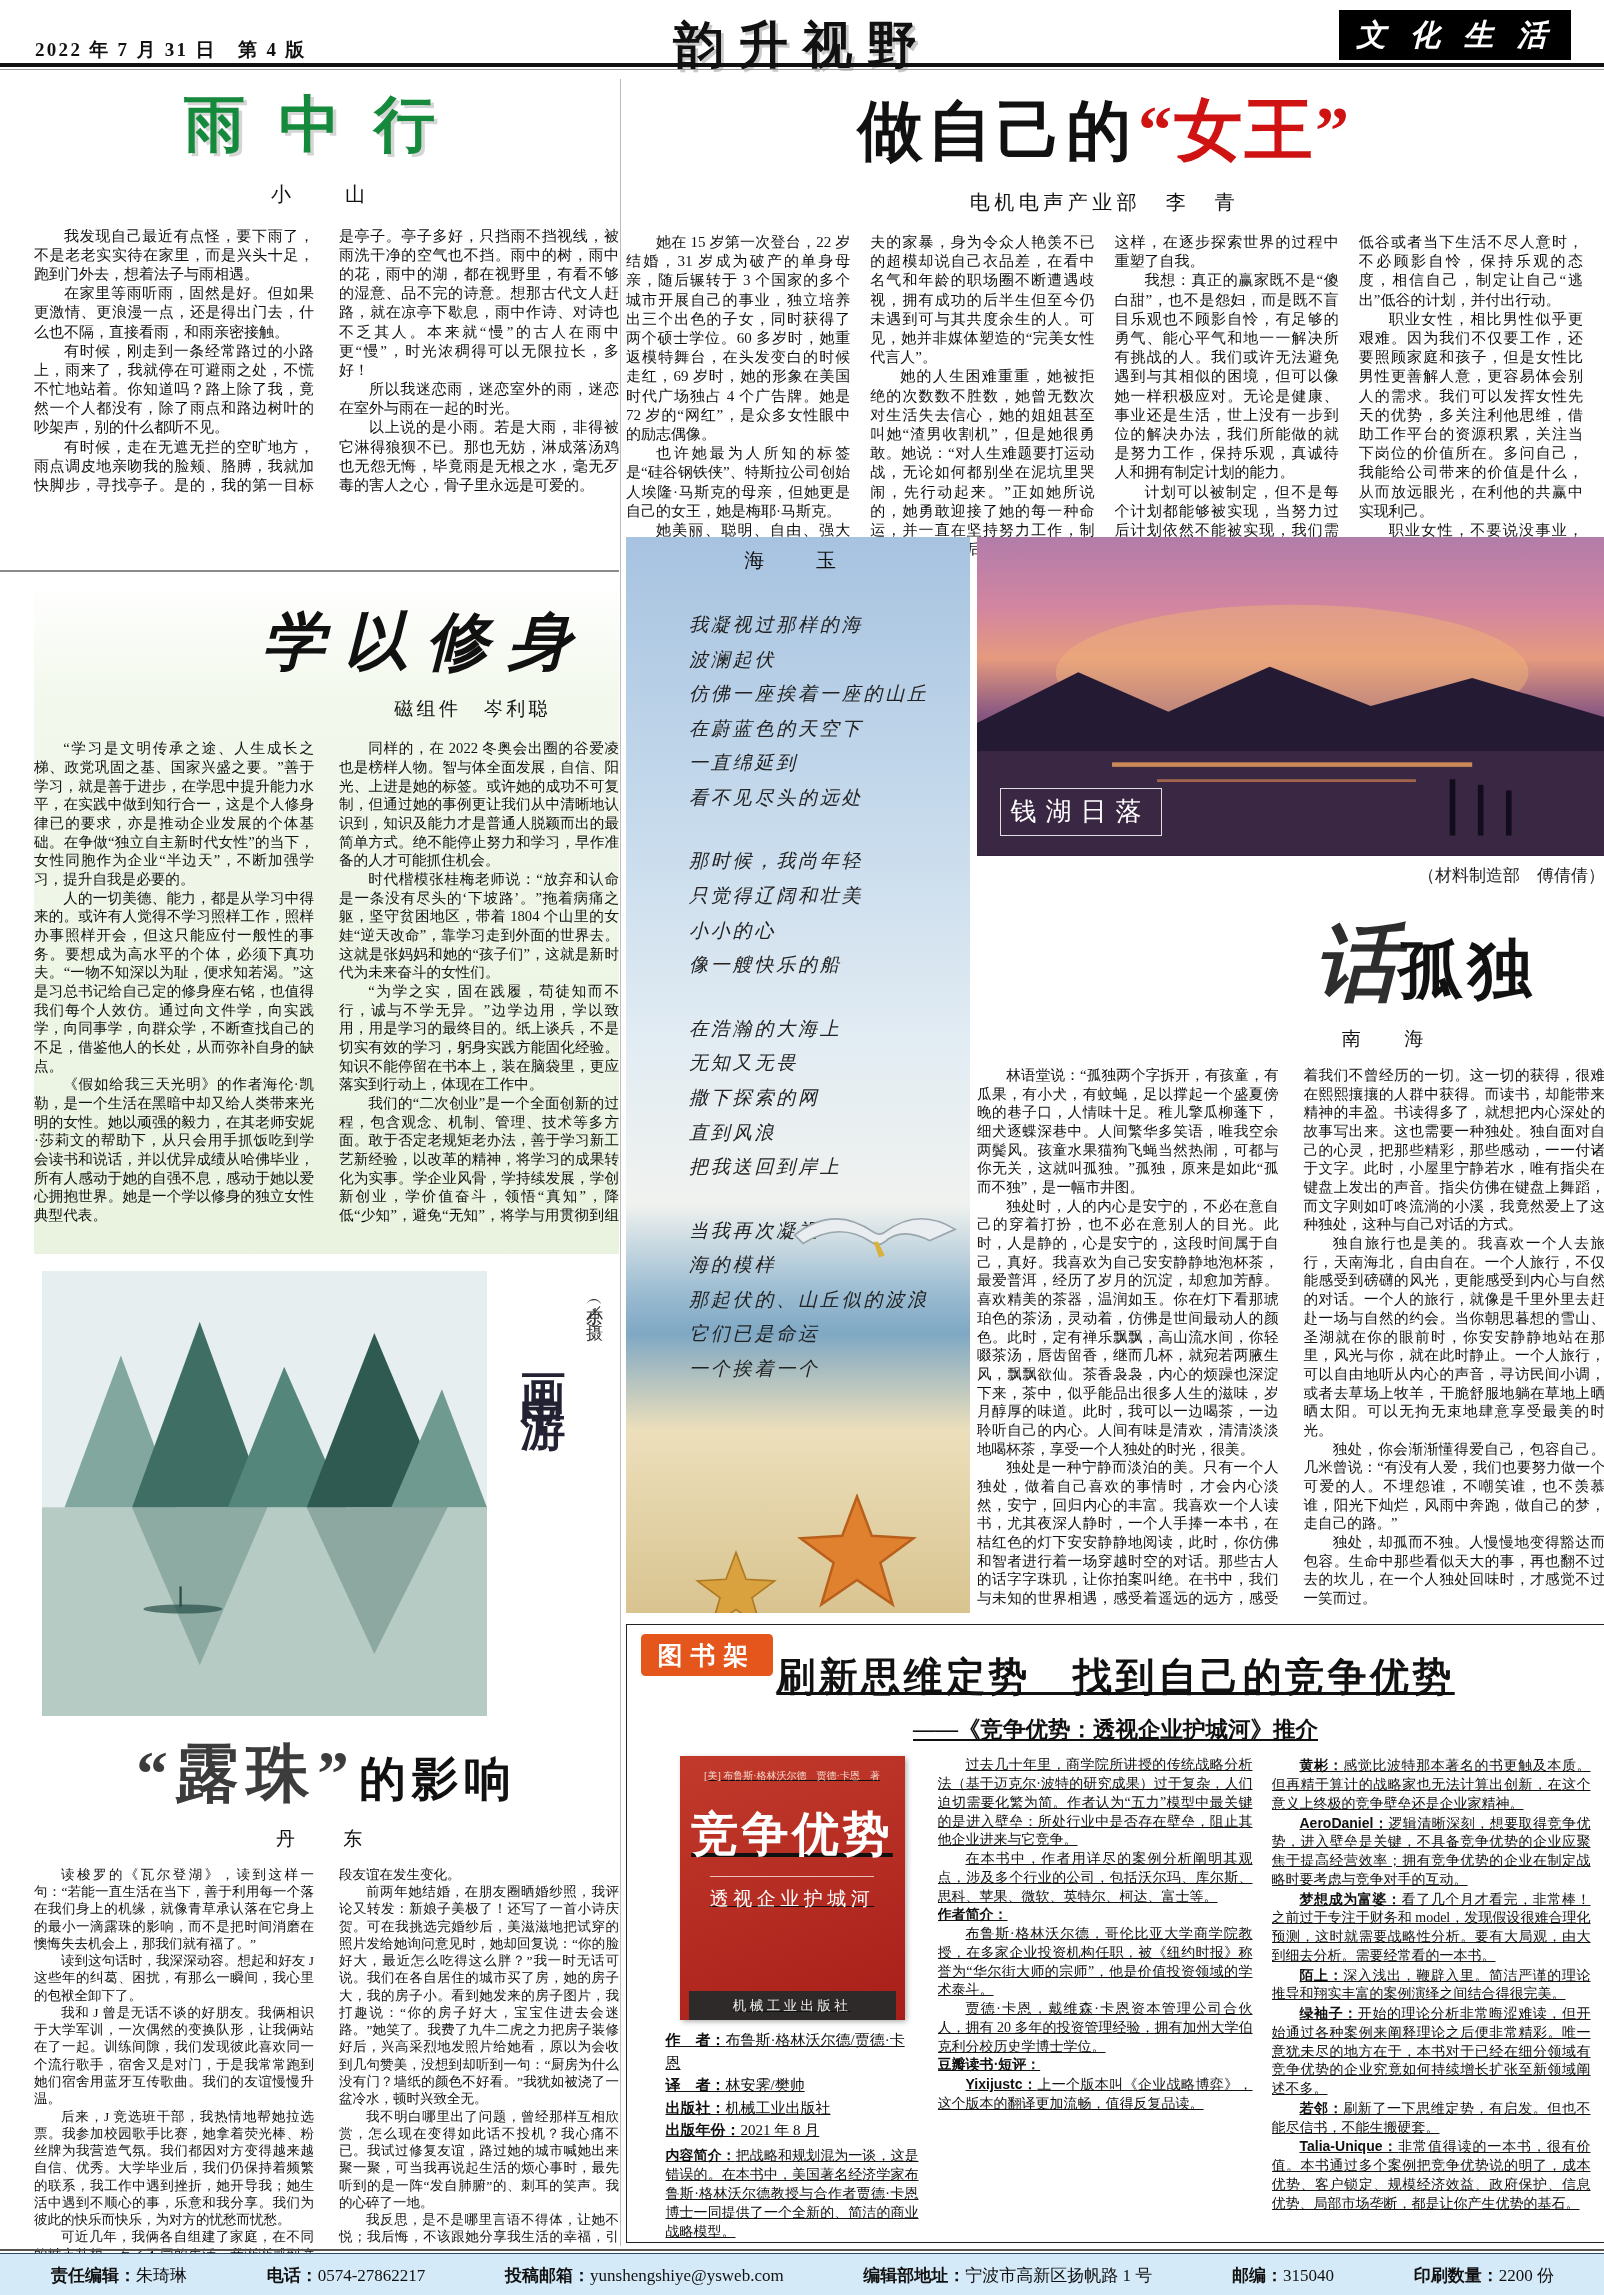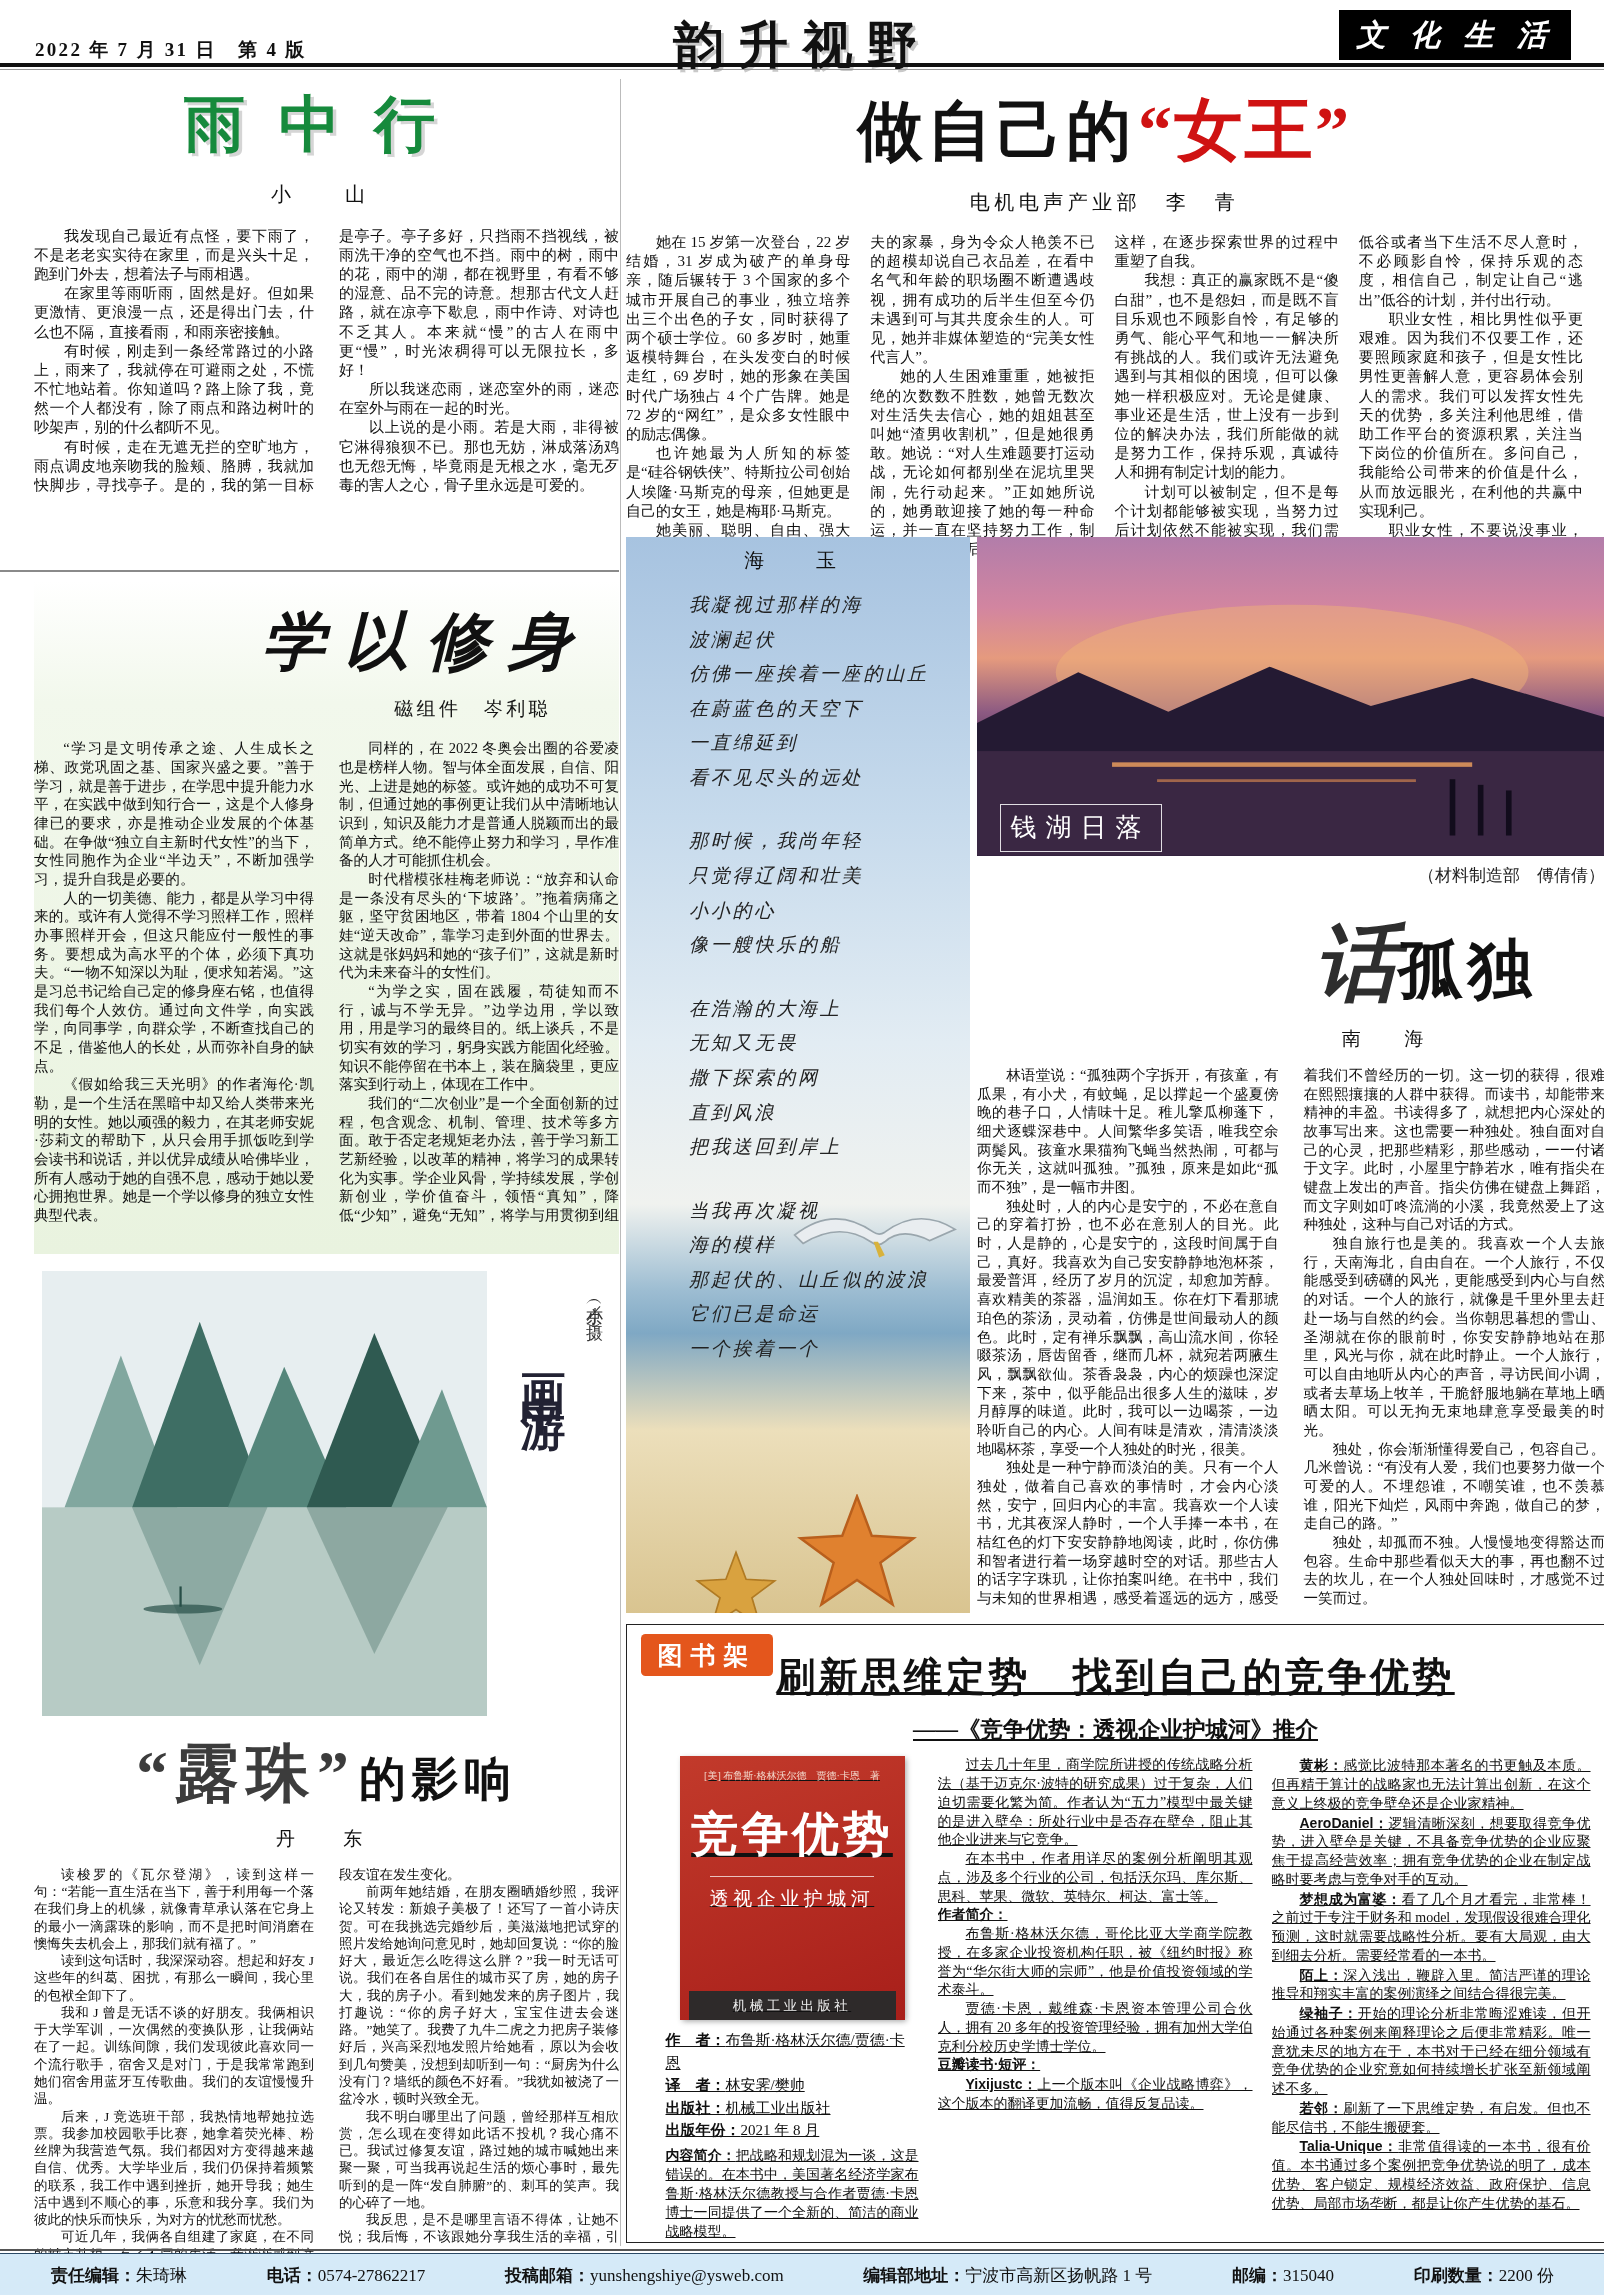--- a/index.html
+++ b/index.html
@@ -50,30 +50,30 @@
   .queen-title{text-align:center;margin-top:5.6px;}
   .queen-title .blk{font-size:65px;font-weight:900;letter-spacing:4.5px;}
   .queen-title .red{font-size:68px;font-weight:900;color:#cf1212;letter-spacing:2.3px;}
   .queen-byline{text-align:center;font-size:20px;letter-spacing:4.5px;margin:13.5px 0 17px;}
   .queen .body-text{height:351px;}
   
   .poem{position:absolute;left:626px;top:537px;width:344px;height:1076px;overflow:hidden;
         background:linear-gradient(180deg,#a7c3e0 0%,#c6daec 26%,#e2ecf3 47%,#f0f2ef 62%,#9dbdd2 70%,#7fa8c4 74%,#ecdfbb 83%,#d9c490 100%);}
   .poem-title{text-align:center;font-size:52px;font-weight:900;letter-spacing:39px;padding-left:34px;margin-top:37px;font-family:"Liberation Serif",serif;}
   .poem-author{text-align:center;font-size:20px;letter-spacing:15.8px;margin-top:10px;}
-  .poem-body{margin:14px 0 0 63px;font-size:19px;line-height:1.82;font-style:italic;letter-spacing:2.8px;color:#222;}
+  .poem-body{margin:34px 0 0 63px;font-size:19px;line-height:1.82;font-style:italic;letter-spacing:2.8px;color:#222;}
   .stanza{margin-bottom:29px;}
   .gull{position:absolute;left:163px;top:664px;}
   .star1{position:absolute;left:169px;top:957px;}
   .star2{position:absolute;left:68px;top:1013px;}
   
   .sunset{position:absolute;left:977px;top:537px;width:628px;}
   .sunset-photo{position:relative;width:628px;height:319px;overflow:hidden;
         background:linear-gradient(180deg,#b27daa 0%,#d285a0 22%,#e59a7e 38%,#8c5a82 55%,#4a3154 70%,#2c1f3c 100%);}
-  .sunset-caption{position:absolute;left:22.5px;bottom:4px;color:#fff;font-size:26px;letter-spacing:9px;
+  .sunset-caption{position:absolute;left:22.5px;bottom:20px;color:#fff;font-size:26px;letter-spacing:9px;
         border:1.1px solid rgba(255,255,255,.85);padding:5.6px 10px;}
   .sunset-credit{text-align:right;font-size:17px;margin-top:7.9px;color:#222;}
   
   .solitude{position:absolute;left:977px;top:907px;width:628px;height:708px;}
   .sol-titlerow{display:flex;justify-content:flex-end;align-items:baseline;padding-right:68px;}
   .sol-script{font-size:84px;font-weight:900;font-style:italic;color:#2e2e2e;}
   .sol-rest{font-size:65px;font-weight:900;letter-spacing:4.5px;}
   .sol-author{text-align:right;padding-right:169px;font-size:19px;letter-spacing:12.4px;margin:4.5px 0 14.6px;}
   .solitude .body-text{height:552px;font-size:14.6px;}
   

